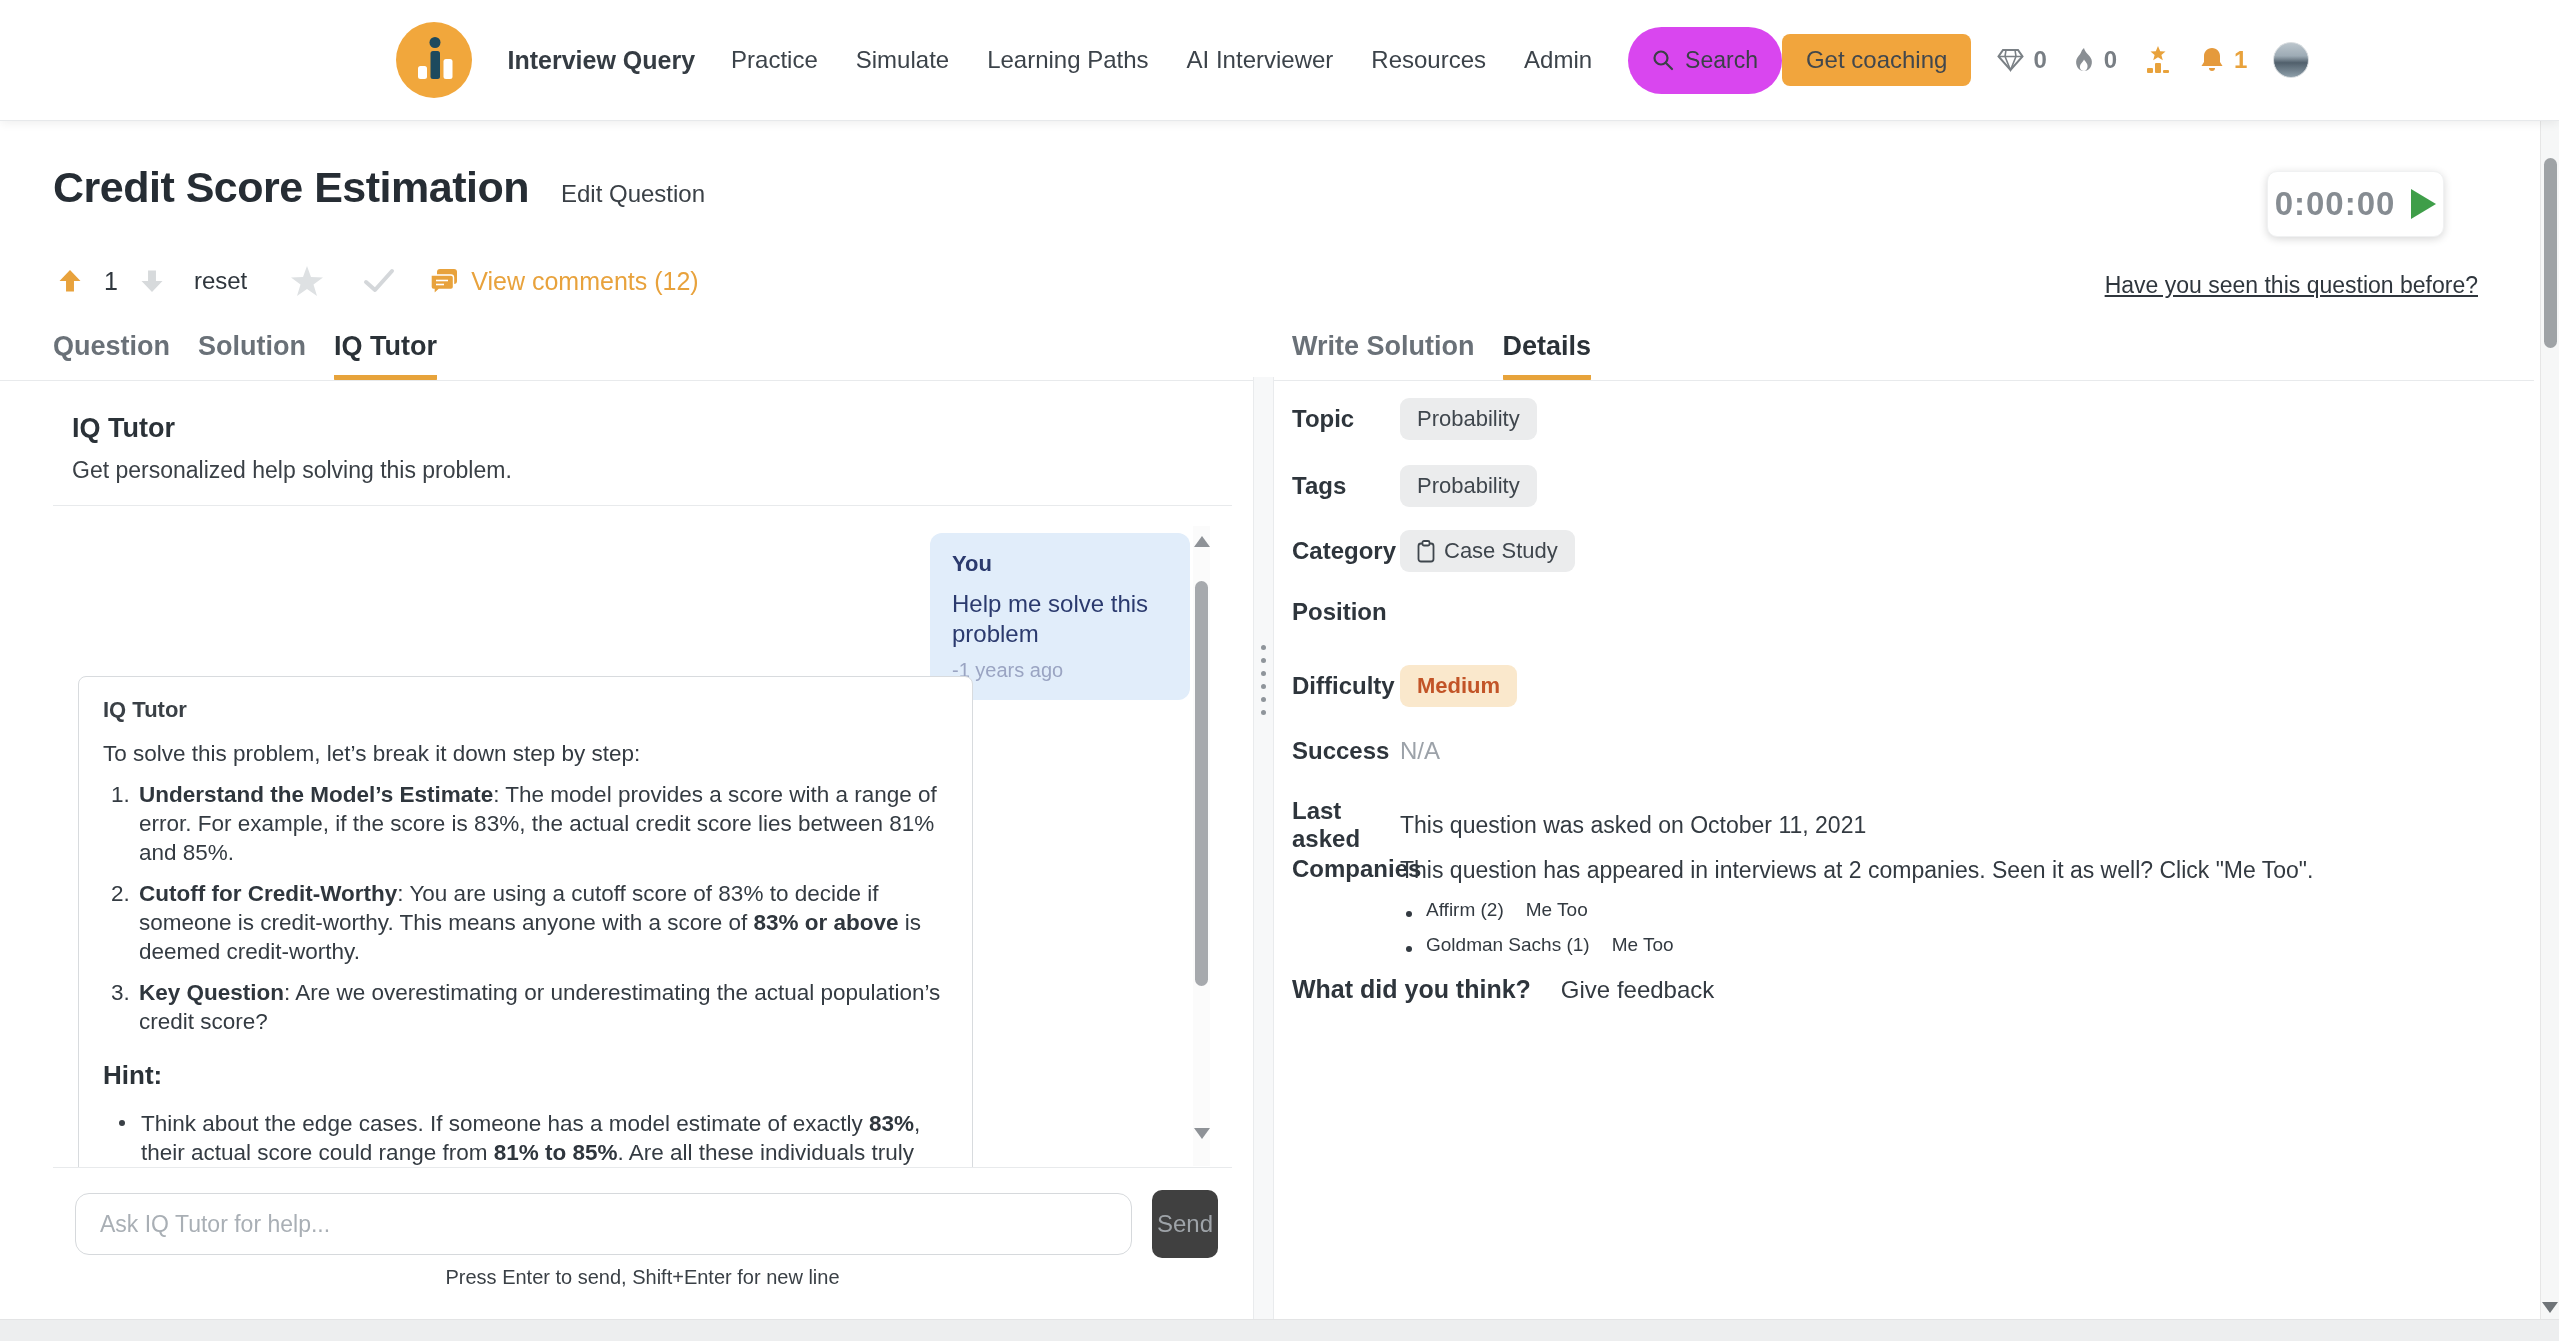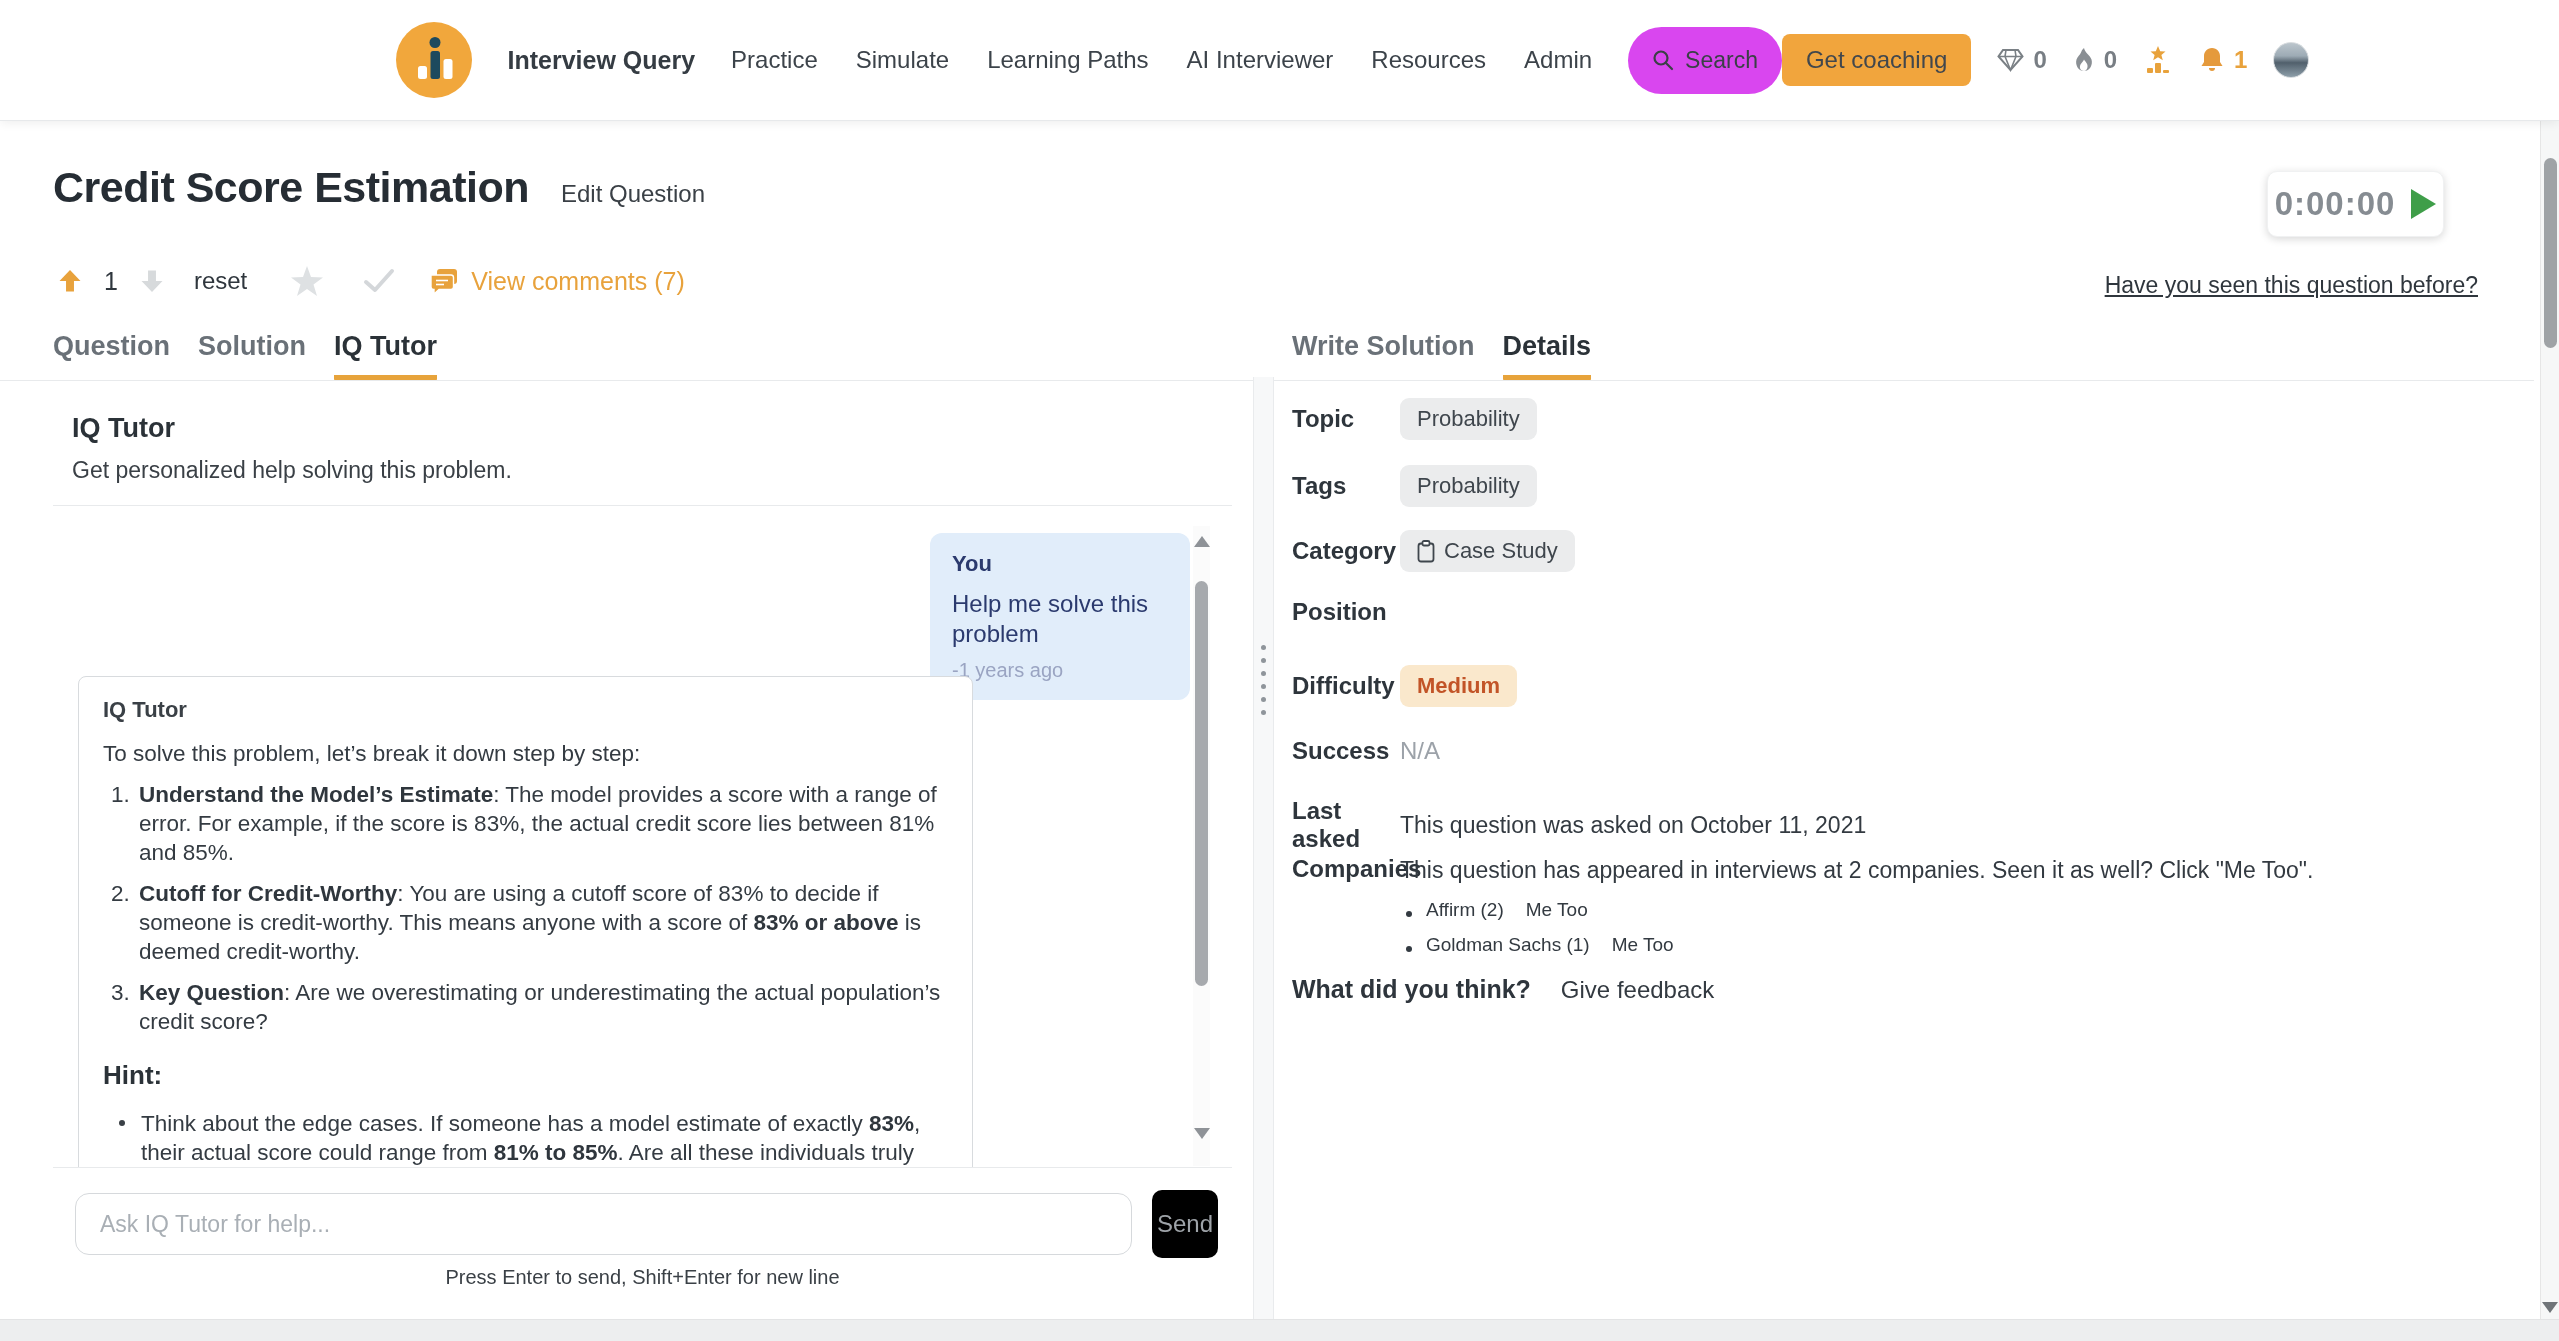--- a/index.html
+++ b/index.html
@@ -83,21 +83,21 @@
   #tutor-steps li{margin-top:12px;padding-left:3px}
   #hint-heading{font-size:26px;font-weight:700;color:#2b3238;margin:24px 0 2px}
   #tutor-hints{list-style:none;margin-top:12px;padding-left:16px}
   #tutor-hints li{position:relative;padding-left:22px;margin-top:18px}
   #tutor-hints li::before{content:"";position:absolute;left:0;top:11px;width:6px;height:6px;border-radius:50%;background:#3a4046}
   
   #ask-row{position:absolute;left:75px;top:1190px;display:flex;gap:20px;align-items:flex-start}
   #ask-input{width:1057px;height:62px;margin-top:3px;border:1.5px solid #d6d9dc;border-radius:14px;
     padding:0 24px;font-size:23px;font-family:inherit;color:#3a4046;outline:none}
   #ask-input::placeholder{color:#a9afb5}
-  #send-btn{width:66px;height:68px;background:#000000;border:none;border-radius:10px;font-size:24px;
+  #send-btn{width:66px;height:68px;background:#404040;border:none;border-radius:10px;font-size:24px;
     font-weight:500;color:#9ea3a8;font-family:inherit;cursor:pointer}
   #ask-hint{position:absolute;left:53px;top:1266px;width:1179px;text-align:center;font-size:20px;color:#3a4046}
 
   
   #divider{position:absolute;left:1253px;top:377px;width:21px;height:964px;background:#f7f8f9;
     border-left:1px solid #e9ebed;border-right:1px solid #e9ebed;cursor:col-resize}
   #divider .dots{position:absolute;top:268px;left:0;right:0;display:flex;flex-direction:column;align-items:center;gap:8px}
   #divider .dots i{width:5px;height:5px;border-radius:50%;background:#8f959b}
 
   
@@ -229,21 +229,21 @@
         <polyline points="3,14 12,22 29,3" fill="none" stroke="#d4d7da" stroke-width="4" stroke-linecap="round" stroke-linejoin="round"></polyline>
       </svg>
   </span>
   <span id="comments-link">
     <svg width="30" height="28" viewBox="0 0 30 28">
       <rect x="8" y="2" width="20" height="15" rx="3" fill="#e8a23c"></rect>
       <path d="M2 8 H22 A2.5 2.5 0 0 1 24.5 10.5 V20 A2.5 2.5 0 0 1 22 22.5 H10 L5 27 V22.5 H4.5 A2.5 2.5 0 0 1 2 20 Z" fill="#e8a23c" stroke="#ffffff" stroke-width="1.4"></path>
       <line x1="7" y1="13.5" x2="19" y2="13.5" stroke="#ffffff" stroke-width="1.6"></line>
       <line x1="7" y1="17.5" x2="15" y2="17.5" stroke="#ffffff" stroke-width="1.6"></line>
     </svg>
-    <span>View comments (7)</span>
+    <span>View comments (12)</span>
   </span>
 </div>
 
 <div class="tab-row" id="left-tabs">
     <div class="tab">Question</div>
     <div class="tab">Solution</div>
     <div class="tab active">IQ Tutor</div>
   </div>
 <div class="tab-line" id="tab-line-left"></div>
 <div class="tab-row" id="right-tabs">

